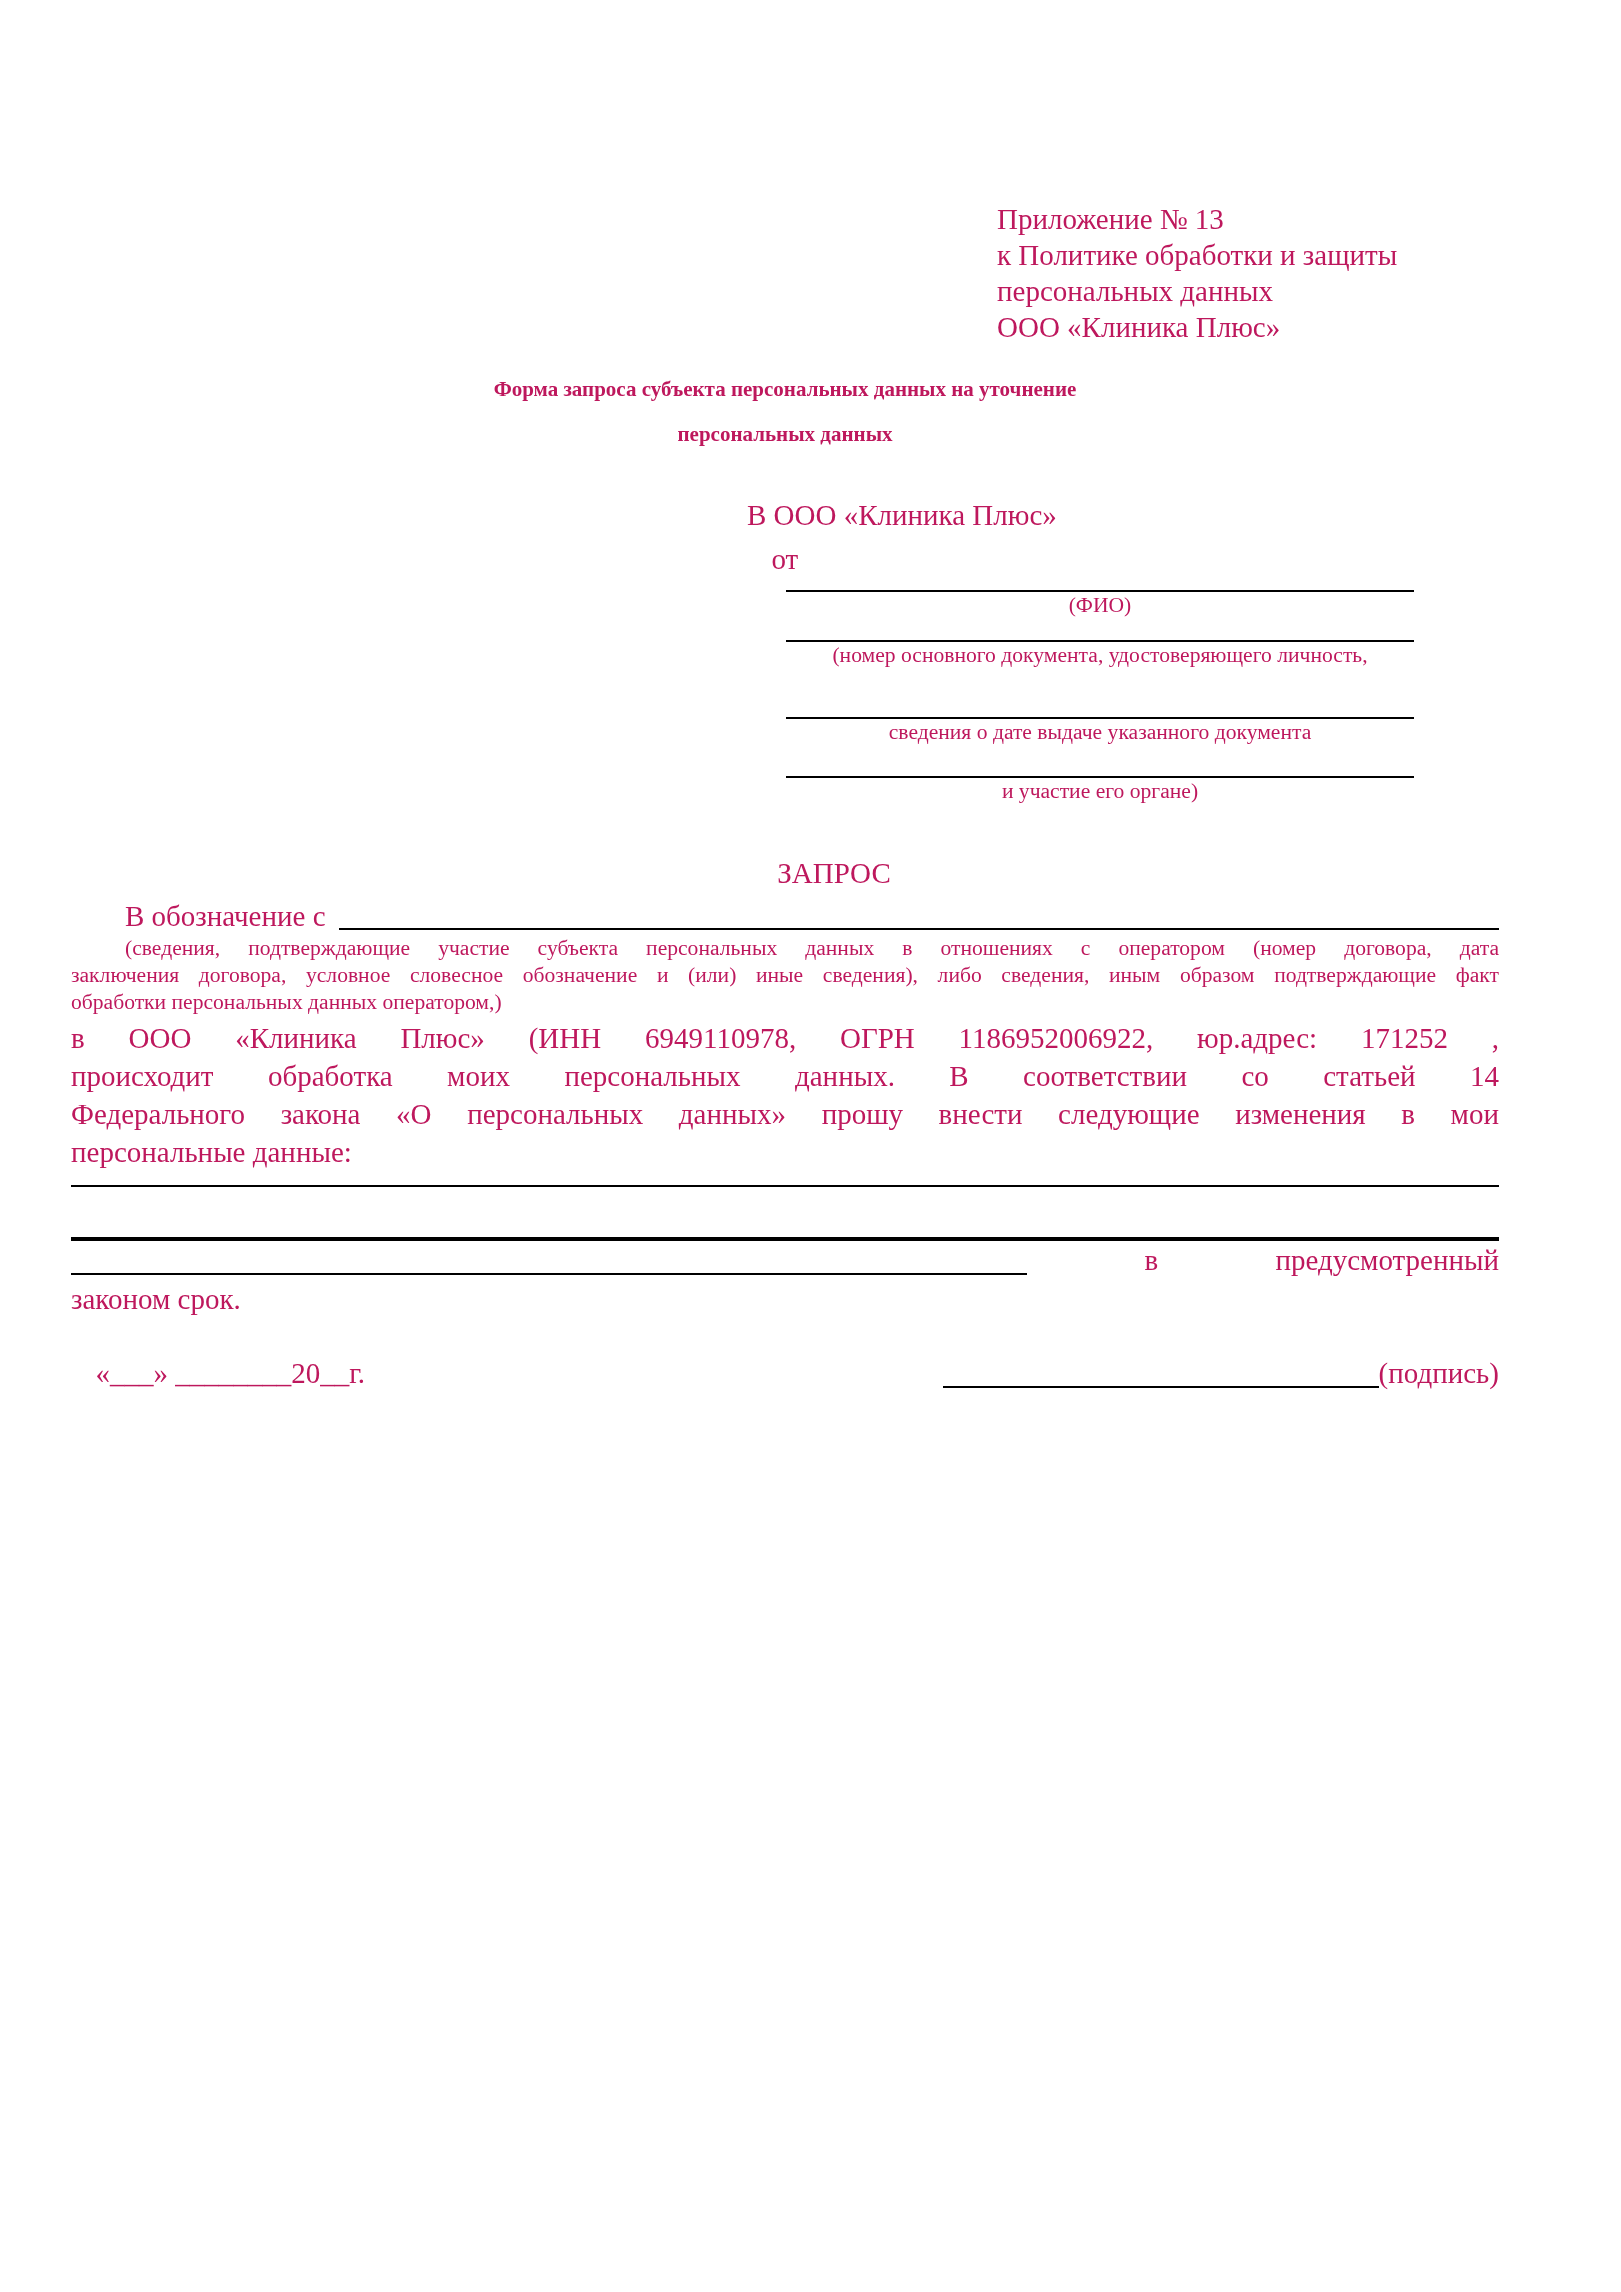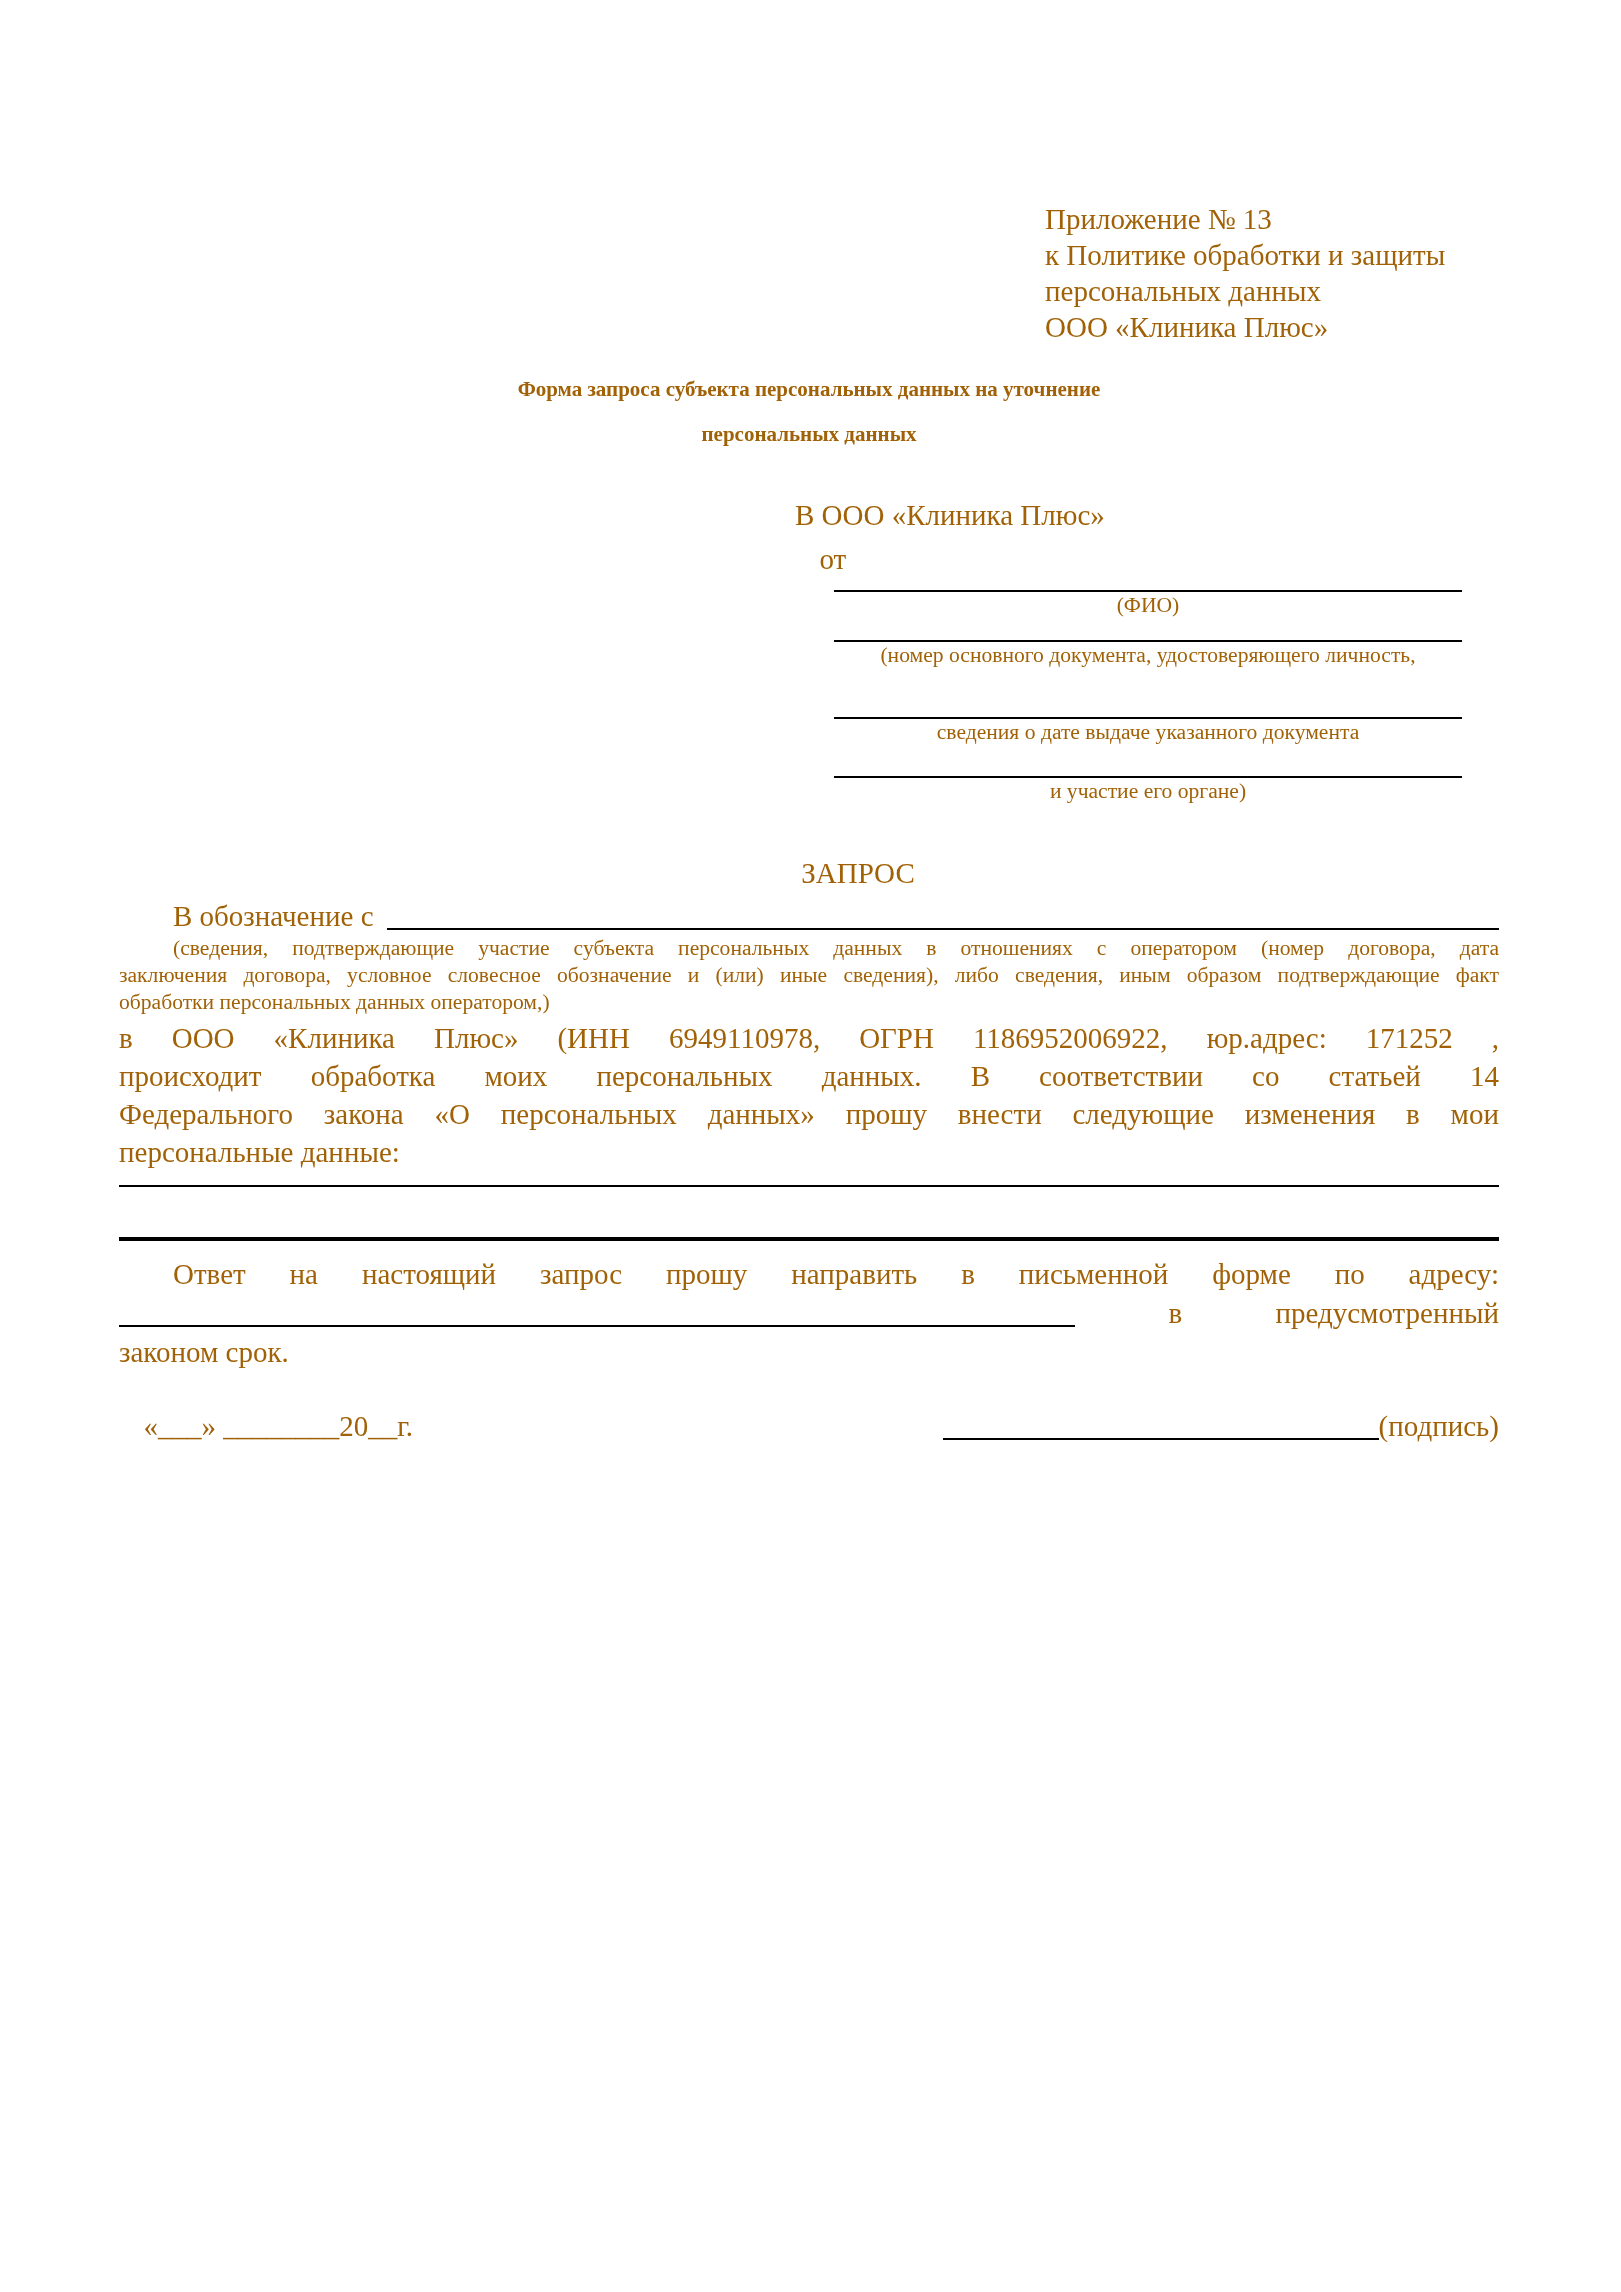--- a/index.html
+++ b/index.html
@@ -1,23 +1,23 @@
 <!DOCTYPE html>
 <html lang="ru"><head>
 <meta charset="utf-8">
 <style>
   html,body{margin:0;padding:0;background:#ffffff;}
   .page{
     position:relative;
     width:1621px;height:2293px;
-    background:#ffffff;color:#a16207;
+    background:#ffffff;color:#be185d;
     font-family:"Liberation Serif","DejaVu Serif",serif;
     font-size:29px;line-height:38px;
     overflow:hidden;box-sizing:border-box;
-    padding:201px 122px 0 119px;
+    padding:201px 122px 0 71px;
   }
   .appendix{margin-left:926px;font-size:29px;line-height:36px;}
   .doc-title{margin-top:21.6px;text-align:center;font-weight:bold;font-size:21px;line-height:45px;}
   .addressee{margin-top:36px;margin-left:676px;width:667px;}
   .addr-to{line-height:44px;}
   .addr-from{line-height:44px;padding-left:24.5px;}
   .a-rule{margin-left:39px;border-bottom:2.9px solid #000;height:0;}
   .a-cap{margin-left:39px;text-align:center;font-size:21.6px;line-height:27.4px;}
   .r1{margin-top:9.8px;} .r2{margin-top:20.6px;} .r3{margin-top:47px;} .r4{margin-top:30px;}
   .req-heading{margin-top:48px;text-align:center;line-height:39px;padding-left:98px;}
@@ -91,21 +91,20 @@
   <div class="body-para">
     <div class="bline jline">в ООО «Клиника Плюс» (ИНН 6949110978, ОГРН 1186952006922, юр.адрес: 171252 ,</div>
     <div class="bline jline">происходит обработка моих персональных данных. В соответствии со статьей 14</div>
     <div class="bline jline">Федерального закона «О персональных данных» прошу внести следующие изменения в мои</div>
     <div class="bline">персональные данные:</div>
   </div>
 
   <div class="rule-a"></div>
   <div class="rule-b"></div>
 
-  <div class="reply-1">Ответ на настоящий запрос прошу направить в письменной форме по адресу:</div>
   <div class="reply-2">
     <span class="fill"></span>
     <span>в</span>
     <span>предусмотренный</span>
   </div>
   <div class="reply-3">законом срок.</div>
 
   <div class="footer-row">
     <span class="date-group">«___» ________20__г.</span>
     <span class="sig-group">

